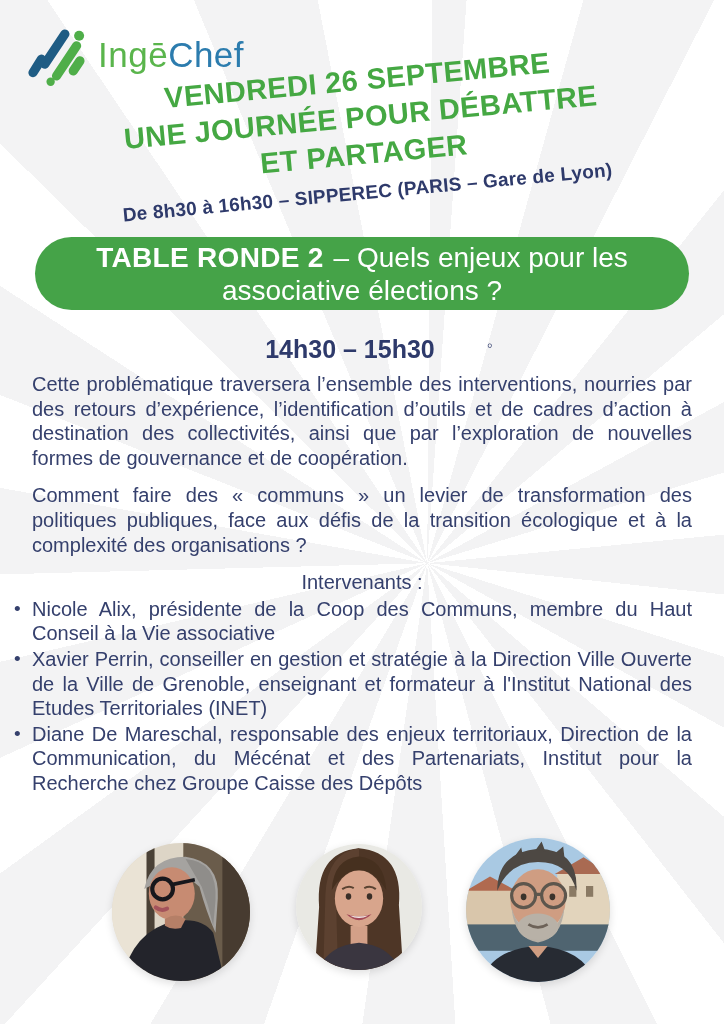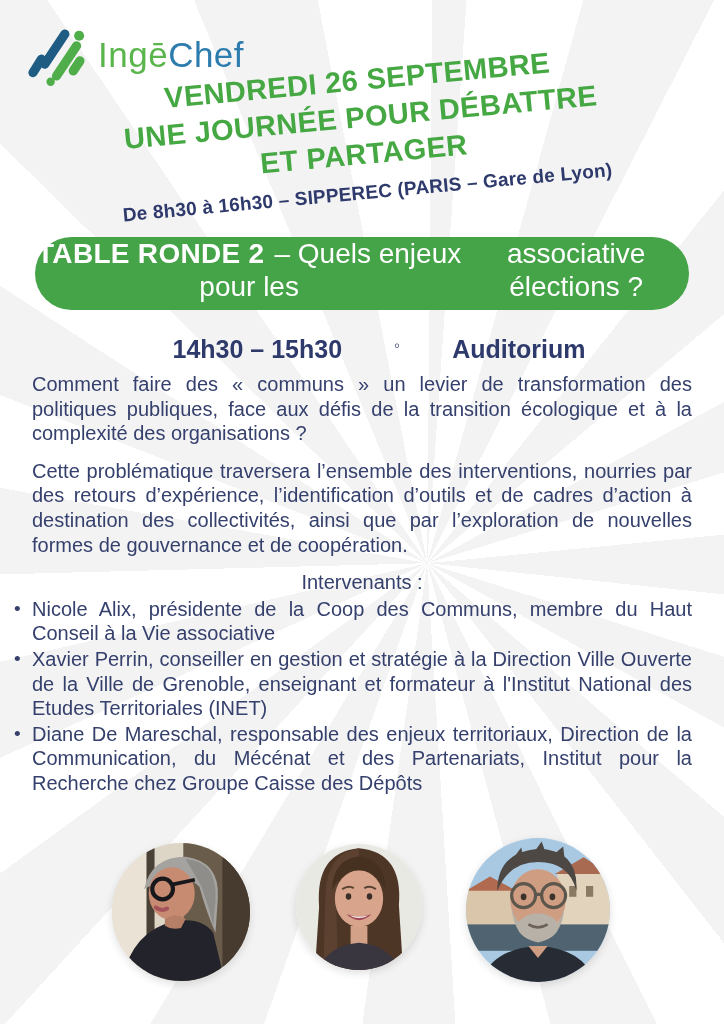--- a/index.html
+++ b/index.html
@@ -31,21 +31,21 @@
   }
   .sub{
     margin-top:9px;color:#2e3a6b;font-weight:700;font-size:19px;
     letter-spacing:0.2px;
   }
 
   
   .banner{
     position:absolute;top:237px;left:35px;width:654px;height:73px;
     background:#45a348;border-radius:40px;color:#ffffff;text-align:center;
-    display:flex;flex-direction:row;justify-content:center;
+    display:flex;flex-direction:column;justify-content:center;
   }
   .b-line{font-size:28px;line-height:33px;font-weight:400;}
   .b-strong{font-weight:700;letter-spacing:0.3px;margin-right:10px;}
 
   
   .session{
     position:absolute;top:335px;left:17px;width:724px;
     display:flex;justify-content:center;align-items:flex-start;gap:52px;
     color:#2e3a6b;font-weight:700;font-size:25px;
   }
@@ -106,26 +106,25 @@
   </div>
 
   <div class="banner">
     <div class="b-line"><span class="b-strong">TABLE RONDE 2</span><span>– Quels enjeux pour les</span></div>
     <div class="b-line">associative élections ?</div>
   </div>
 
   <div class="session">
     <span>14h30 – 15h30</span>
     <span class="circ">◦</span>
-    <span>Auditorium</span>
   </div>
 
   <div class="content">
+    <p>Cette problématique traversera l’ensemble des interventions, nourries par des retours d’expérience, l’identification d’outils et de cadres d’action à destination des collectivités, ainsi que par l’exploration de nouvelles formes de gouvernance et de coopération.</p>
     <p>Comment faire des « communs » un levier de transformation des politiques publiques, face aux défis de la transition écologique et à la complexité des organisations ?</p>
-    <p>Cette problématique traversera l’ensemble des interventions, nourries par des retours d’expérience, l’identification d’outils et de cadres d’action à destination des collectivités, ainsi que par l’exploration de nouvelles formes de gouvernance et de coopération.</p>
     <div class="speakers-label">Intervenants :</div>
     <ul class="speakers">
       <li>Nicole Alix, présidente de la Coop des Communs, membre du Haut Conseil à la Vie associative</li>
       <li>Xavier Perrin, conseiller en gestion et stratégie à la Direction Ville Ouverte de la Ville de Grenoble, enseignant et formateur à l'Institut National des Etudes Territoriales (INET)</li>
       <li>Diane De Mareschal, responsable des enjeux territoriaux, Direction de la Communication, du Mécénat et des Partenariats, Institut pour la Recherche chez Groupe Caisse des Dépôts</li>
     </ul>
   </div>
 
   <div class="photos">
 

